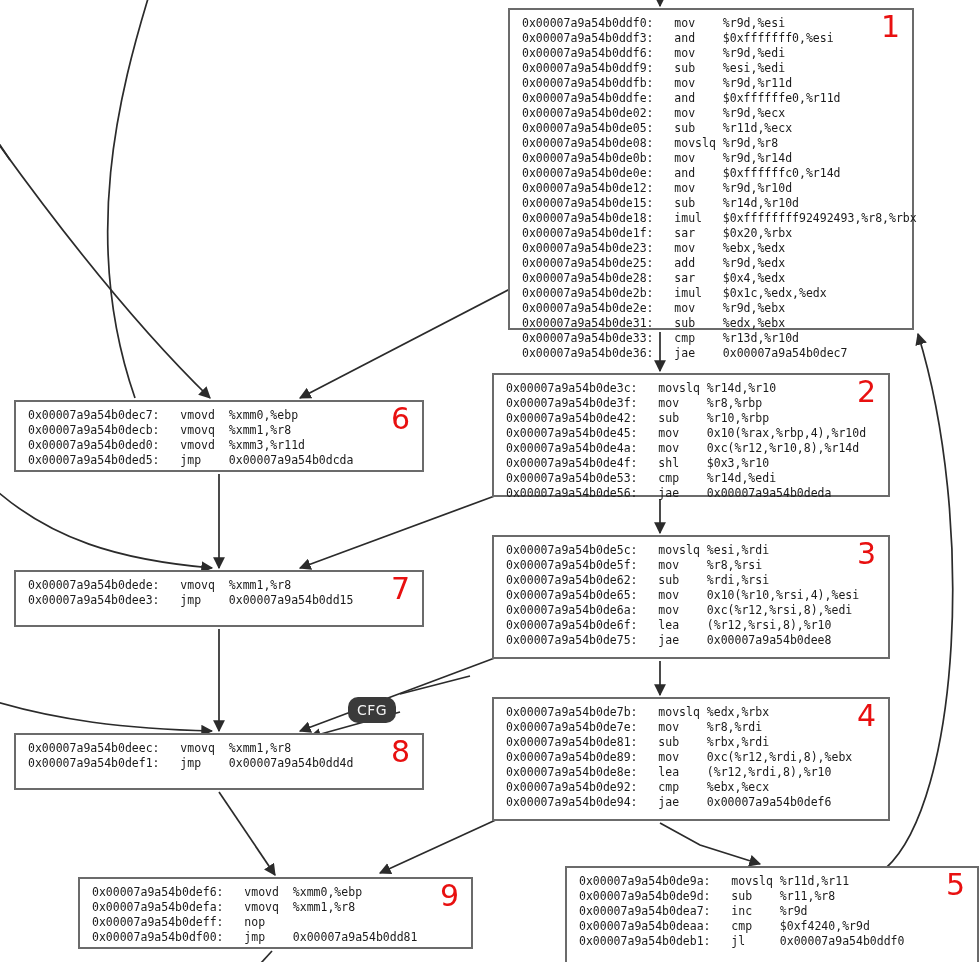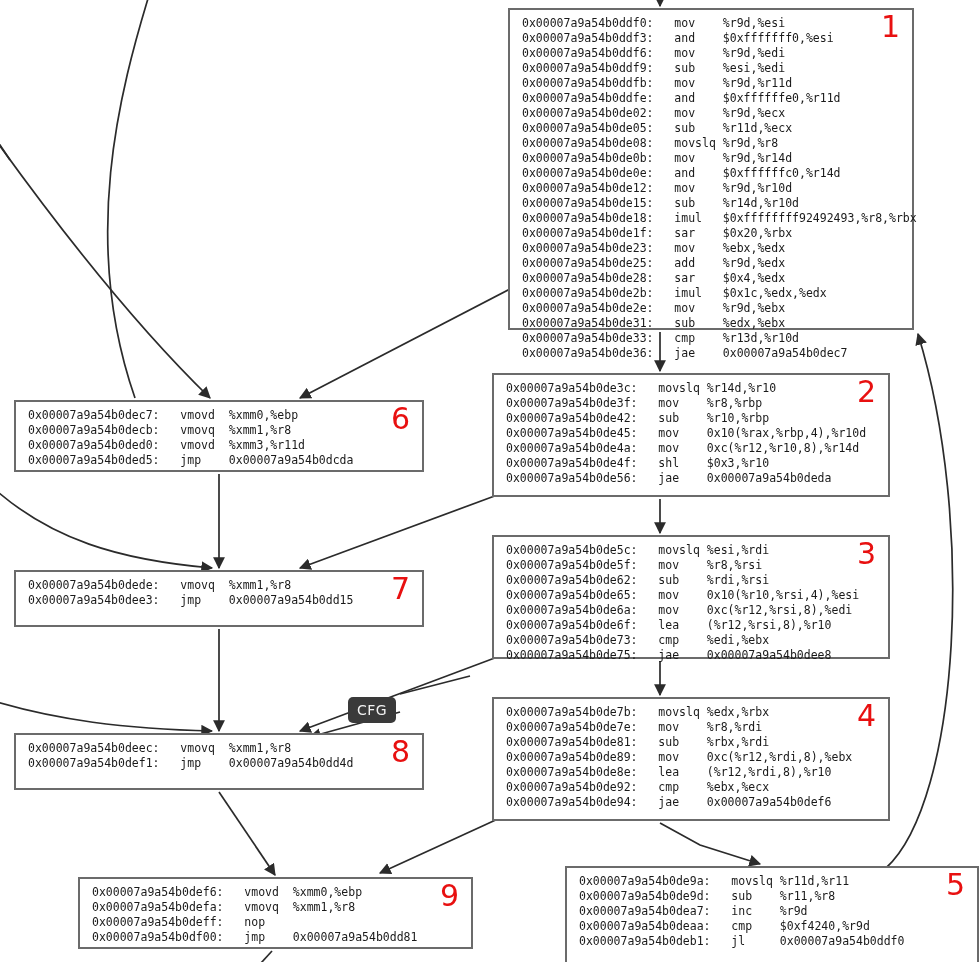--- a/index.html
+++ b/index.html
@@ -56,21 +56,21 @@
   .ins .mn   { color: #1a1a1a; }
   .ins .op   { color: #1a1a1a; }
   .badge {
     position: absolute;
     background: #3a3a3a;
     color: #f2f2f2;
     font-family: "DejaVu Sans", sans-serif;
     font-size: 14px;
     line-height: 14px;
     padding: 6px 9px;
-    border-radius: 5px;
+    border-radius: 10px;
     letter-spacing: 0.5px;
   }
 </style>
 </head>
 <body>
 
 <div id="canvas">
 
   <svg id="edge-layer" viewBox="0 0 979 962" width="979" height="962" xmlns="http://www.w3.org/2000/svg">
     <defs>
@@ -150,31 +150,31 @@
         <div class="ins"><span class="addr">0x00007a9a54b0de36:</span>   <span class="mn">jae</span>    <span class="op">0x00007a9a54b0dec7</span></div>
       </div>
       <div class="bb" style="left: 492px; top: 373px; width: 398px; height: 124px;">
         <div class="bb-num">2</div>
         <div class="ins"><span class="addr">0x00007a9a54b0de3c:</span>   <span class="mn">movslq</span> <span class="op">%r14d,%r10</span></div>
         <div class="ins"><span class="addr">0x00007a9a54b0de3f:</span>   <span class="mn">mov</span>    <span class="op">%r8,%rbp</span></div>
         <div class="ins"><span class="addr">0x00007a9a54b0de42:</span>   <span class="mn">sub</span>    <span class="op">%r10,%rbp</span></div>
         <div class="ins"><span class="addr">0x00007a9a54b0de45:</span>   <span class="mn">mov</span>    <span class="op">0x10(%rax,%rbp,4),%r10d</span></div>
         <div class="ins"><span class="addr">0x00007a9a54b0de4a:</span>   <span class="mn">mov</span>    <span class="op">0xc(%r12,%r10,8),%r14d</span></div>
         <div class="ins"><span class="addr">0x00007a9a54b0de4f:</span>   <span class="mn">shl</span>    <span class="op">$0x3,%r10</span></div>
+        <div class="ins"><span class="addr">0x00007a9a54b0de53:</span>   <span class="mn">cmp</span>    <span class="op">%r14d,%edi</span></div>
         <div class="ins"><span class="addr">0x00007a9a54b0de56:</span>   <span class="mn">jae</span>    <span class="op">0x00007a9a54b0deda</span></div>
       </div>
       <div class="bb" style="left: 492px; top: 535px; width: 398px; height: 124px;">
         <div class="bb-num">3</div>
         <div class="ins"><span class="addr">0x00007a9a54b0de5c:</span>   <span class="mn">movslq</span> <span class="op">%esi,%rdi</span></div>
         <div class="ins"><span class="addr">0x00007a9a54b0de5f:</span>   <span class="mn">mov</span>    <span class="op">%r8,%rsi</span></div>
         <div class="ins"><span class="addr">0x00007a9a54b0de62:</span>   <span class="mn">sub</span>    <span class="op">%rdi,%rsi</span></div>
         <div class="ins"><span class="addr">0x00007a9a54b0de65:</span>   <span class="mn">mov</span>    <span class="op">0x10(%r10,%rsi,4),%esi</span></div>
         <div class="ins"><span class="addr">0x00007a9a54b0de6a:</span>   <span class="mn">mov</span>    <span class="op">0xc(%r12,%rsi,8),%edi</span></div>
         <div class="ins"><span class="addr">0x00007a9a54b0de6f:</span>   <span class="mn">lea</span>    <span class="op">(%r12,%rsi,8),%r10</span></div>
-        <div class="ins"><span class="addr">0x00007a9a54b0de73:</span>   <span class="mn">cmp</span>    <span class="op">%edi,%ebx</span></div>
         <div class="ins"><span class="addr">0x00007a9a54b0de75:</span>   <span class="mn">jae</span>    <span class="op">0x00007a9a54b0dee8</span></div>
       </div>
       <div class="bb" style="left: 492px; top: 697px; width: 398px; height: 124px;">
         <div class="bb-num">4</div>
         <div class="ins"><span class="addr">0x00007a9a54b0de7b:</span>   <span class="mn">movslq</span> <span class="op">%edx,%rbx</span></div>
         <div class="ins"><span class="addr">0x00007a9a54b0de7e:</span>   <span class="mn">mov</span>    <span class="op">%r8,%rdi</span></div>
         <div class="ins"><span class="addr">0x00007a9a54b0de81:</span>   <span class="mn">sub</span>    <span class="op">%rbx,%rdi</span></div>
         <div class="ins"><span class="addr">0x00007a9a54b0de89:</span>   <span class="mn">mov</span>    <span class="op">0xc(%r12,%rdi,8),%ebx</span></div>
         <div class="ins"><span class="addr">0x00007a9a54b0de8e:</span>   <span class="mn">lea</span>    <span class="op">(%r12,%rdi,8),%r10</span></div>
         <div class="ins"><span class="addr">0x00007a9a54b0de92:</span>   <span class="mn">cmp</span>    <span class="op">%ebx,%ecx</span></div>

